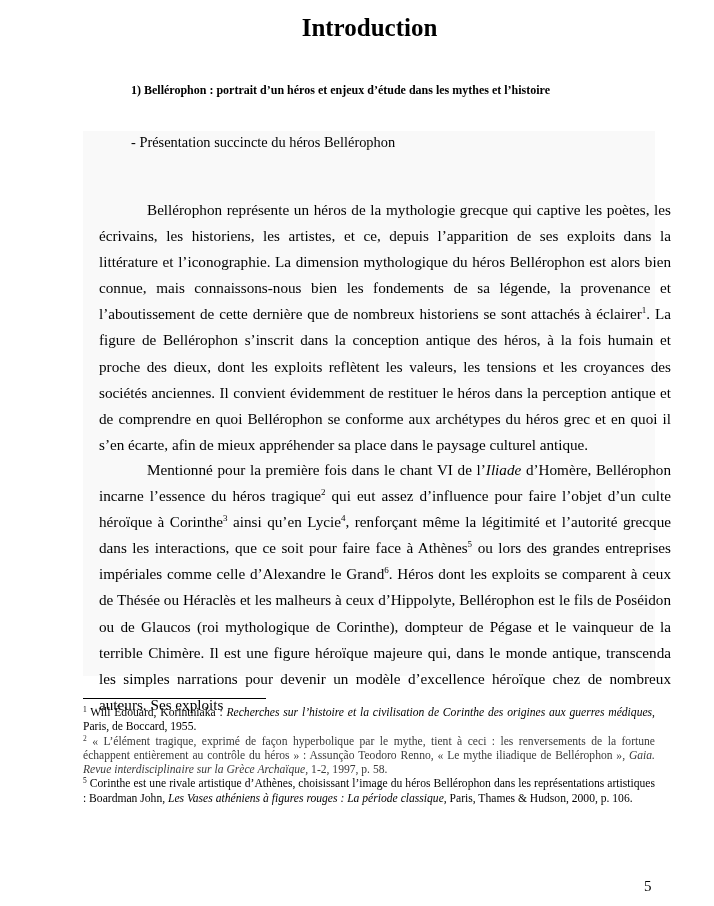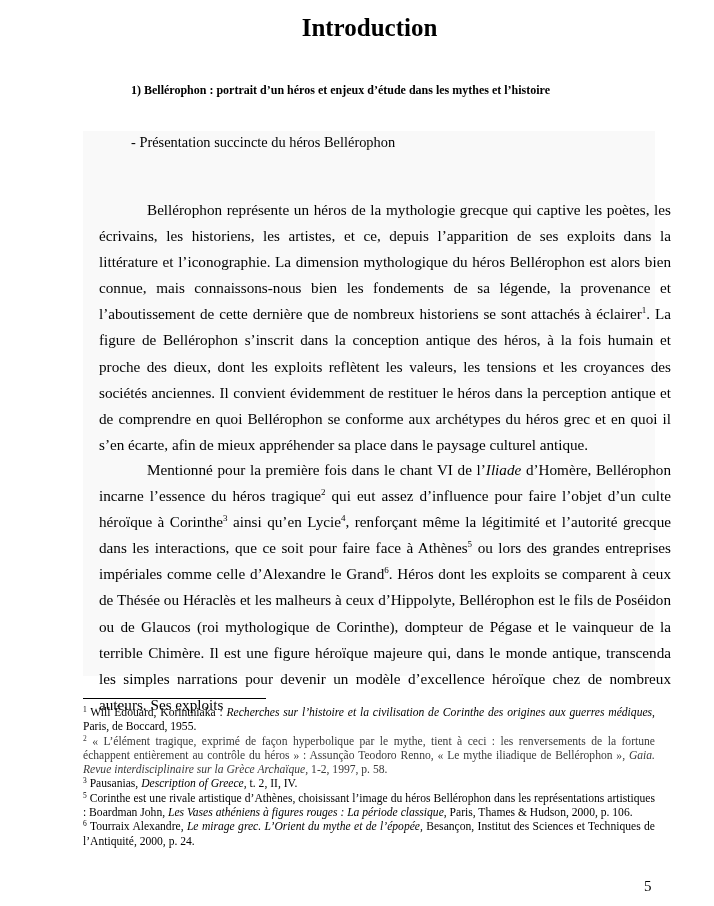--- a/index.html
+++ b/index.html
@@ -55,18 +55,16 @@
 <div class="bodybox"></div>
 <div class="h2">- Présentation succincte du héros Bellérophon</div>
 
 <p class="para p1"><span>Bellérophon représente un héros de la mythologie grecque qui captive les poètes, les écrivains, les historiens, les artistes, et ce, depuis l’apparition de ses exploits dans la littérature et l’iconographie. La dimension mythologique du héros Bellérophon est alors bien connue, mais connaissons-nous bien les fondements de sa légende, la provenance et l’aboutissement de cette dernière que de nombreux historiens se sont attachés à éclairer</span><sup>1</sup><span>. La figure de Bellérophon s’inscrit dans la conception antique des héros, à la fois humain et proche des dieux, dont les exploits reflètent les valeurs, les tensions et les croyances des sociétés anciennes. Il convient évidemment de restituer le héros dans la perception antique et de comprendre en quoi Bellérophon se conforme aux archétypes du héros grec et en quoi il s’en écarte, afin de mieux appréhender sa place dans le paysage culturel antique.</span></p>
 <p class="para p2"><span>Mentionné pour la première fois dans le chant VI de l’</span><i>Iliade</i><span> d’Homère, Bellérophon incarne l’essence du héros tragique</span><sup>2</sup><span> qui eut assez d’influence pour faire l’objet d’un culte héroïque à Corinthe</span><sup>3</sup><span> ainsi qu’en Lycie</span><sup>4</sup><span>, renforçant même la légitimité et l’autorité grecque dans les interactions, que ce soit pour faire face à Athènes</span><sup>5</sup><span> ou lors des grandes entreprises impériales comme celle d’Alexandre le Grand</span><sup>6</sup><span>. Héros dont les exploits se comparent à ceux de Thésée ou Héraclès et les malheurs à ceux d’Hippolyte, Bellérophon est le fils de Poséidon ou de Glaucos (roi mythologique de Corinthe), dompteur de Pégase et le vainqueur de la terrible Chimère. Il est une figure héroïque majeure qui, dans le monde antique, transcenda les simples narrations pour devenir un modèle d’excellence héroïque chez de nombreux auteurs. Ses exploits</span></p>
 
 <div class="fn-rule"></div>
 <div class="footnotes">
     <p class="fn"><sup>1</sup><span> Will Édouard, Korinthiaka : </span><i>Recherches sur l’histoire et la civilisation de Corinthe des origines aux guerres médiques</i><span>, Paris, de Boccard, 1955.</span></p>
     <p class="fn gray"><sup>2</sup><span> « L’élément tragique, exprimé de façon hyperbolique par le mythe, tient à ceci : les renversements de la fortune échappent entièrement au contrôle du héros » : Assunção Teodoro Renno, « Le mythe iliadique de Bellérophon », </span><i>Gaia. Revue interdisciplinaire sur la Grèce Archaïque</i><span>, 1-2, 1997, p. 58.</span></p>
-    <p class="fn"><sup>3</sup><span> Pausanias, </span><i>Description of Greece</i><span>,  t. 2, II, IV.</span></p>
     <p class="fn"><sup>5</sup><span> Corinthe est une rivale artistique d’Athènes, choisissant l’image du héros Bellérophon dans les représentations artistiques : Boardman John, </span><i>Les Vases athéniens à figures rouges : La période classique</i><span>, Paris, Thames &amp; Hudson, 2000, p. 106.</span></p>
-    <p class="fn"><sup>6</sup><span> Tourraix Alexandre, </span><i>Le mirage grec. L’Orient du mythe et de l’épopée,</i><span> Besançon, Institut des Sciences et Techniques de l’Antiquité, 2000, p. 24.</span></p>
   </div>
 
 <div class="page-number">5</div>
 
 </body></html>

